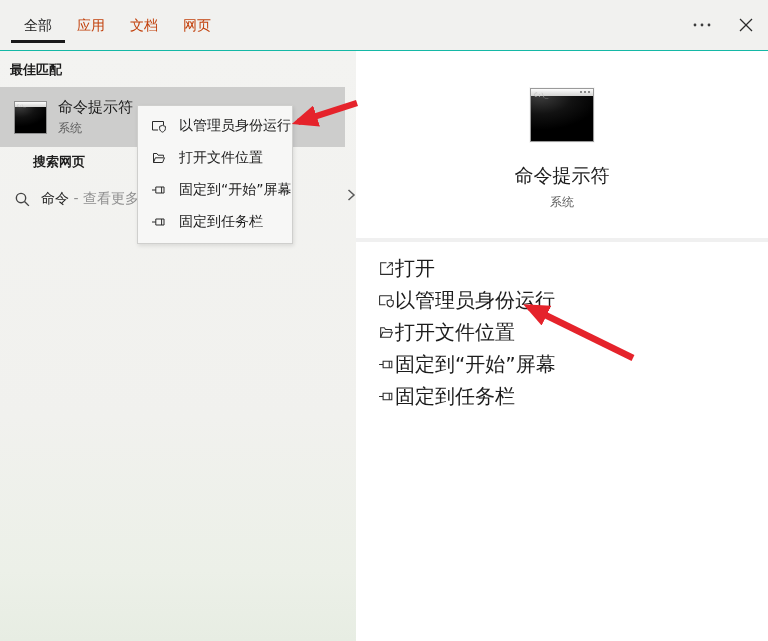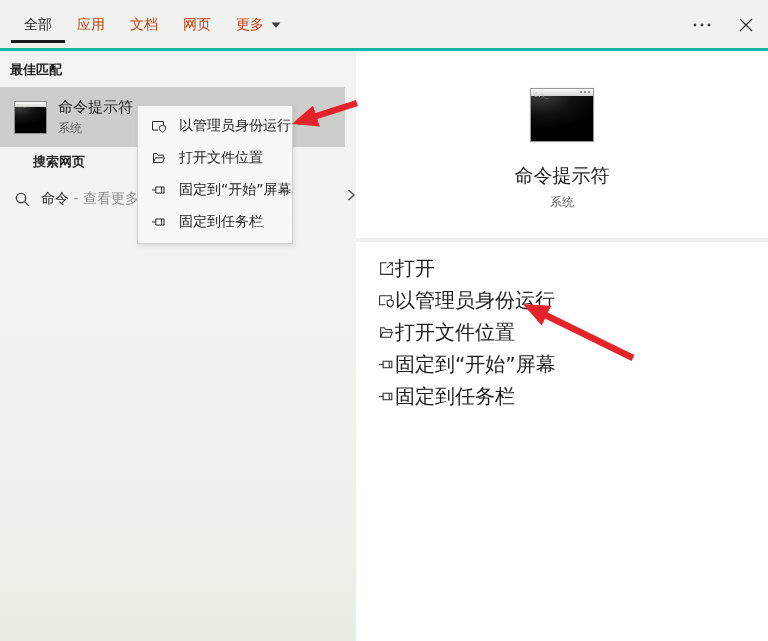--- a/index.html
+++ b/index.html
@@ -1,20 +1,20 @@
 <!DOCTYPE html>
 <html style="--header-bg: #f1f1ef; --left-panel-bg: #f2f2f0; --best-match-highlight: #cdcdcc; --right-panel-bg: #ffffff; --menu-bg: #f7f7f6; --active-text: #1c1c1c; --secondary-text: #5e5e5e; --accent-red: #e5232b;"><head>
 <meta charset="utf-8">
 <style>
   html,body{margin:0;padding:0;}
   body{font-family:"DejaVu Sans","Liberation Sans",sans-serif;}
   .screen{position:relative;width:768px;height:641px;overflow:hidden;background:var(--right-panel-bg,#fff);}
 
   
-  .header{position:absolute;top:0;left:0;right:0;height:54px;background:var(--header-bg,#f1f1ef);border-bottom:6px solid #14b8a6;box-sizing:border-box;font-family:Liberation Serif, serif;}
+  .header{position:absolute;top:0;left:0;right:0;height:54px;background:var(--header-bg,#f1f1ef);border-bottom:4px solid #14b8a6;box-sizing:border-box;}
   .tabs{position:absolute;left:24px;top:0;height:50px;display:flex;gap:25px;align-items:center;}
   .tab{position:relative;font-size:14px;color:#c2410c;height:50px;line-height:48px;cursor:default;white-space:nowrap;display:flex;align-items:center;gap:7px;}
   .tab.active{color:var(--active-text,#1c1c1c);}
   .tab.active::after{content:"";position:absolute;left:-13px;right:-13px;bottom:7px;height:3px;background:#1a1a1a;}
   .tab svg{display:block;}
   .header-actions{position:absolute;right:8px;top:0;height:50px;display:flex;align-items:center;gap:16px;}
   .hbtn{width:28px;height:32px;display:flex;align-items:center;justify-content:center;}
 
   
   .left-panel{position:absolute;top:51px;left:0;width:356px;bottom:0;
@@ -82,26 +82,20 @@
         </div>
       <div class="tab">
           <span>应用</span>
         </div>
       <div class="tab">
           <span>文档</span>
         </div>
       <div class="tab">
           <span>网页</span>
         </div>
-      <div class="tab">
-        <span>更多</span>
-        <svg class="ic ic-fill" width="10" height="6" viewBox="0 0 10 6">
-            <path d="M0.5 0.5h9L5 5.8z"></path>
-          </svg>
-      </div>
     </div>
     <div class="header-actions">
       <div class="hbtn">
         <svg class="ic ic-dots" width="20" height="6" viewBox="0 0 20 6">
             <circle cx="3" cy="3" r="1.4"></circle>
             <circle cx="10" cy="3" r="1.4"></circle>
             <circle cx="17" cy="3" r="1.4"></circle>
           </svg>
       </div>
       <div class="hbtn">

